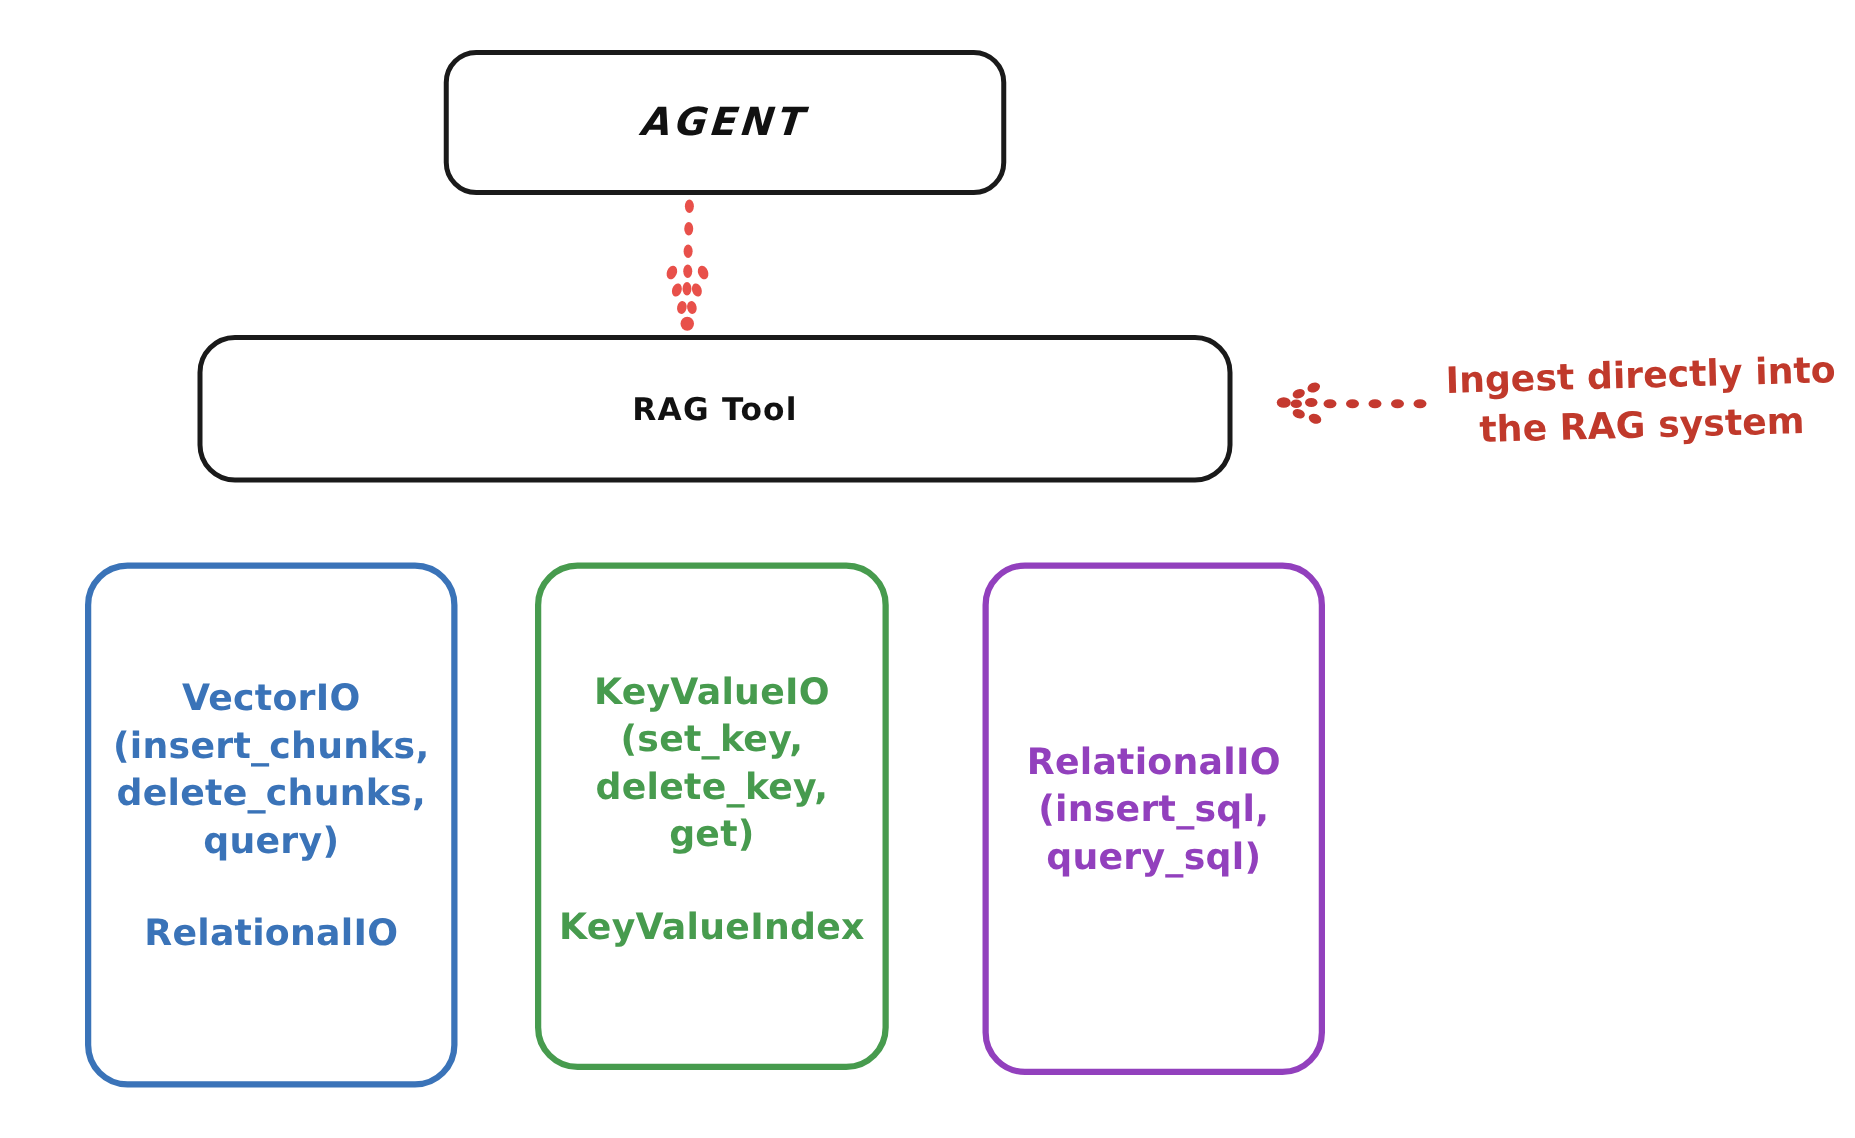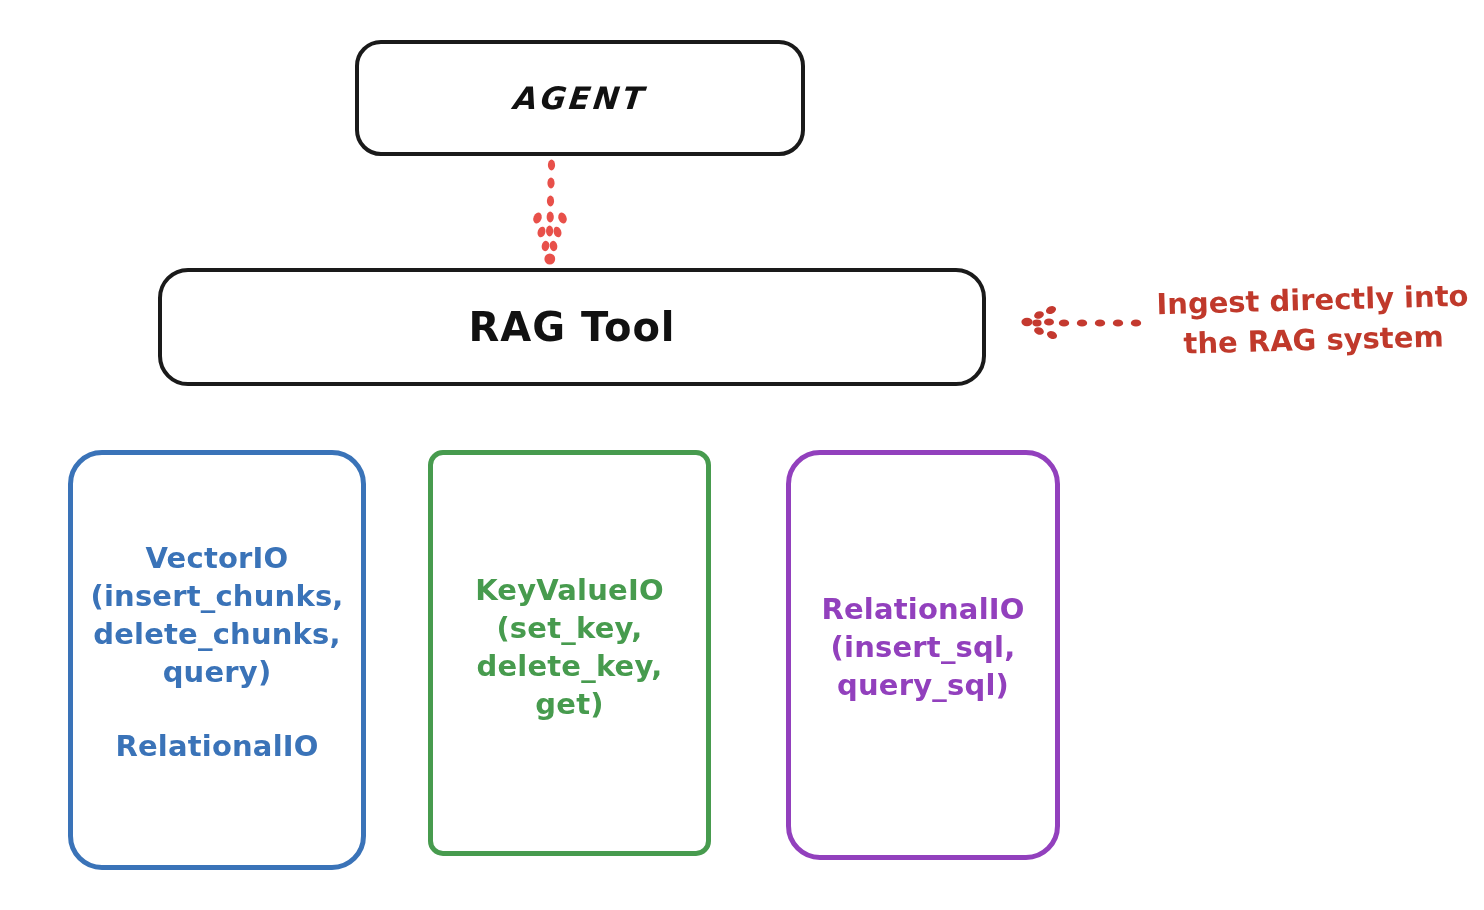--- a/index.html
+++ b/index.html
@@ -58,21 +58,21 @@
   }
 
   #ragtool-box {
     left: 158px;
     top: 268px;
     width: 828px;
     height: 118px;
     border-radius: 30px;
   }
   #ragtool-box .node-label {
-    font-size: 40px;
+    font-size: 25px;
     font-weight: 600;
     letter-spacing: 1px;
   }
 
   
   .box-colored {
     border-width: 5px;
     border-style: solid;
     border-radius: 34px;
     padding: 0 8px;
@@ -101,21 +101,20 @@
   #vectorio-box .index-line {
     color: #3a73b8;
   }
 
   #keyvalueio-box {
     left: 428px;
     top: 450px;
     width: 283px;
     height: 406px;
     border-color: #479b4e;
-    border-radius: 15px;
   }
   #keyvalueio-box .api-line,
   #keyvalueio-box .index-line {
     color: #479b4e;
   }
 
   #relationalio-box {
     left: 786px;
     top: 450px;
     width: 274px;
@@ -214,20 +213,21 @@
 query)</div>
       <div class="index-line">RelationalIO</div>
     </div>
   </div>
 
   <div class="node box-colored" id="keyvalueio-box">
     <div class="stack">
       <div class="api-line">KeyValueIO
 (set_key,
 delete_key, get)</div>
+      <div class="index-line">KeyValueIndex</div>
     </div>
   </div>
 
   <div class="node box-colored" id="relationalio-box">
     <div class="stack">
       <div class="api-line">RelationalIO
 (insert_sql,
 query_sql)</div>
     </div>
   </div>

